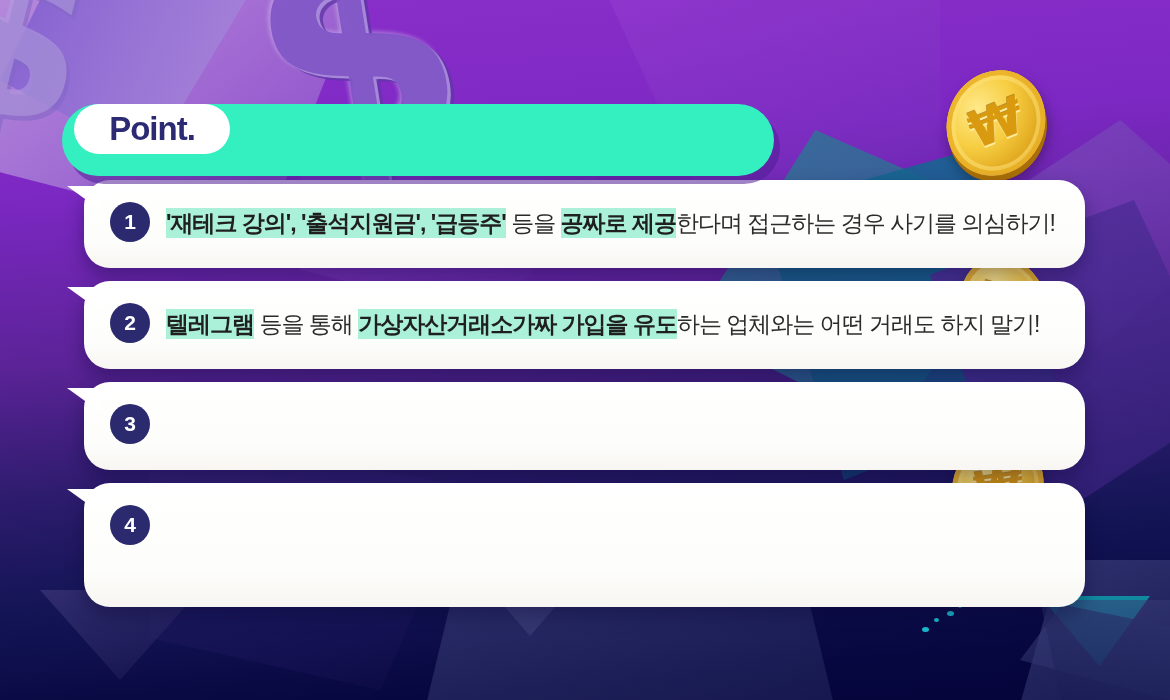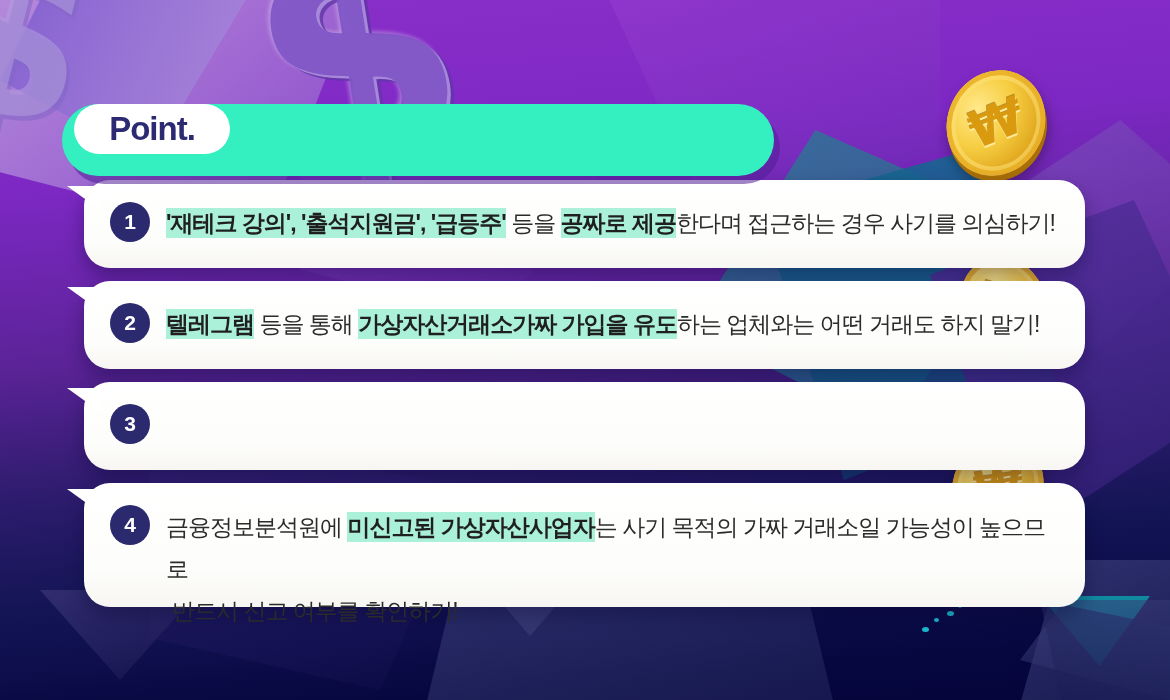--- a/index.html
+++ b/index.html
@@ -278,19 +278,16 @@
     </div>
 
     <div class="card card3">
       <span class="tail"></span>
       <span class="badge">3</span>
     </div>
 
     <div class="card card4">
       <span class="tail"></span>
       <span class="badge">4</span>
-      <div class="card-body">
-        <span class="plain">금융정보분석원에 </span><span class="hl">미신고된 가상자산사업자</span><span class="plain">는 사기 목적의 가짜 거래소일 가능성이 높으므로</span><span class="plain line2">반드시 신고 여부를 확인하기!</span>
-      </div>
     </div>
 
   </div>
 </div>
 
 </body></html>

